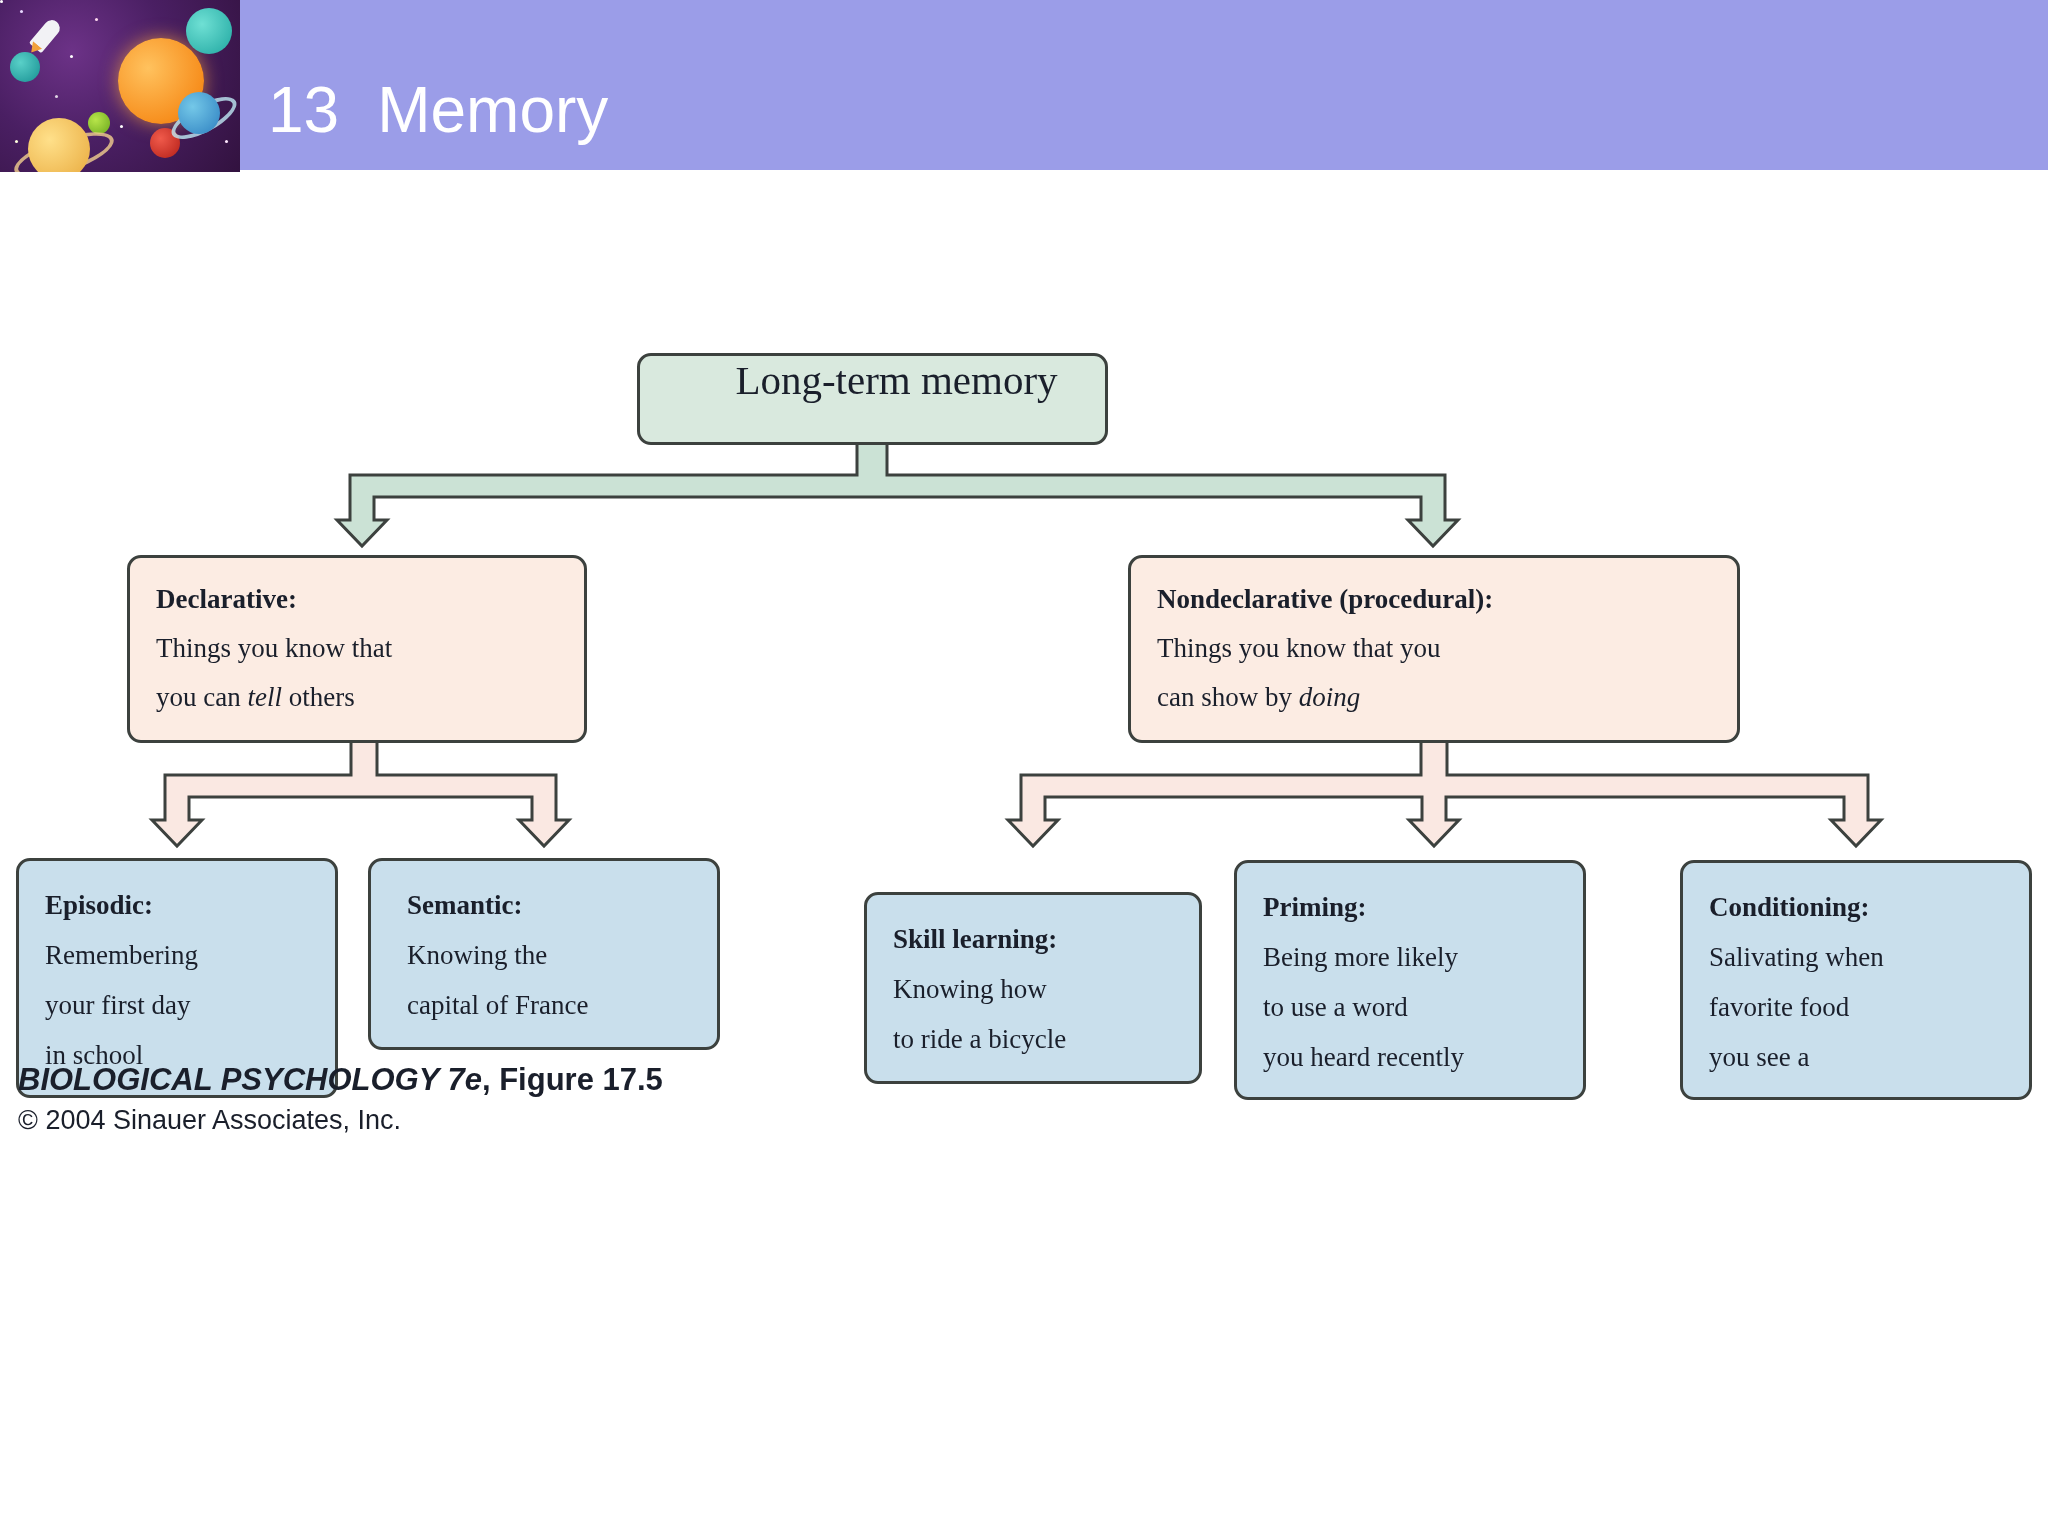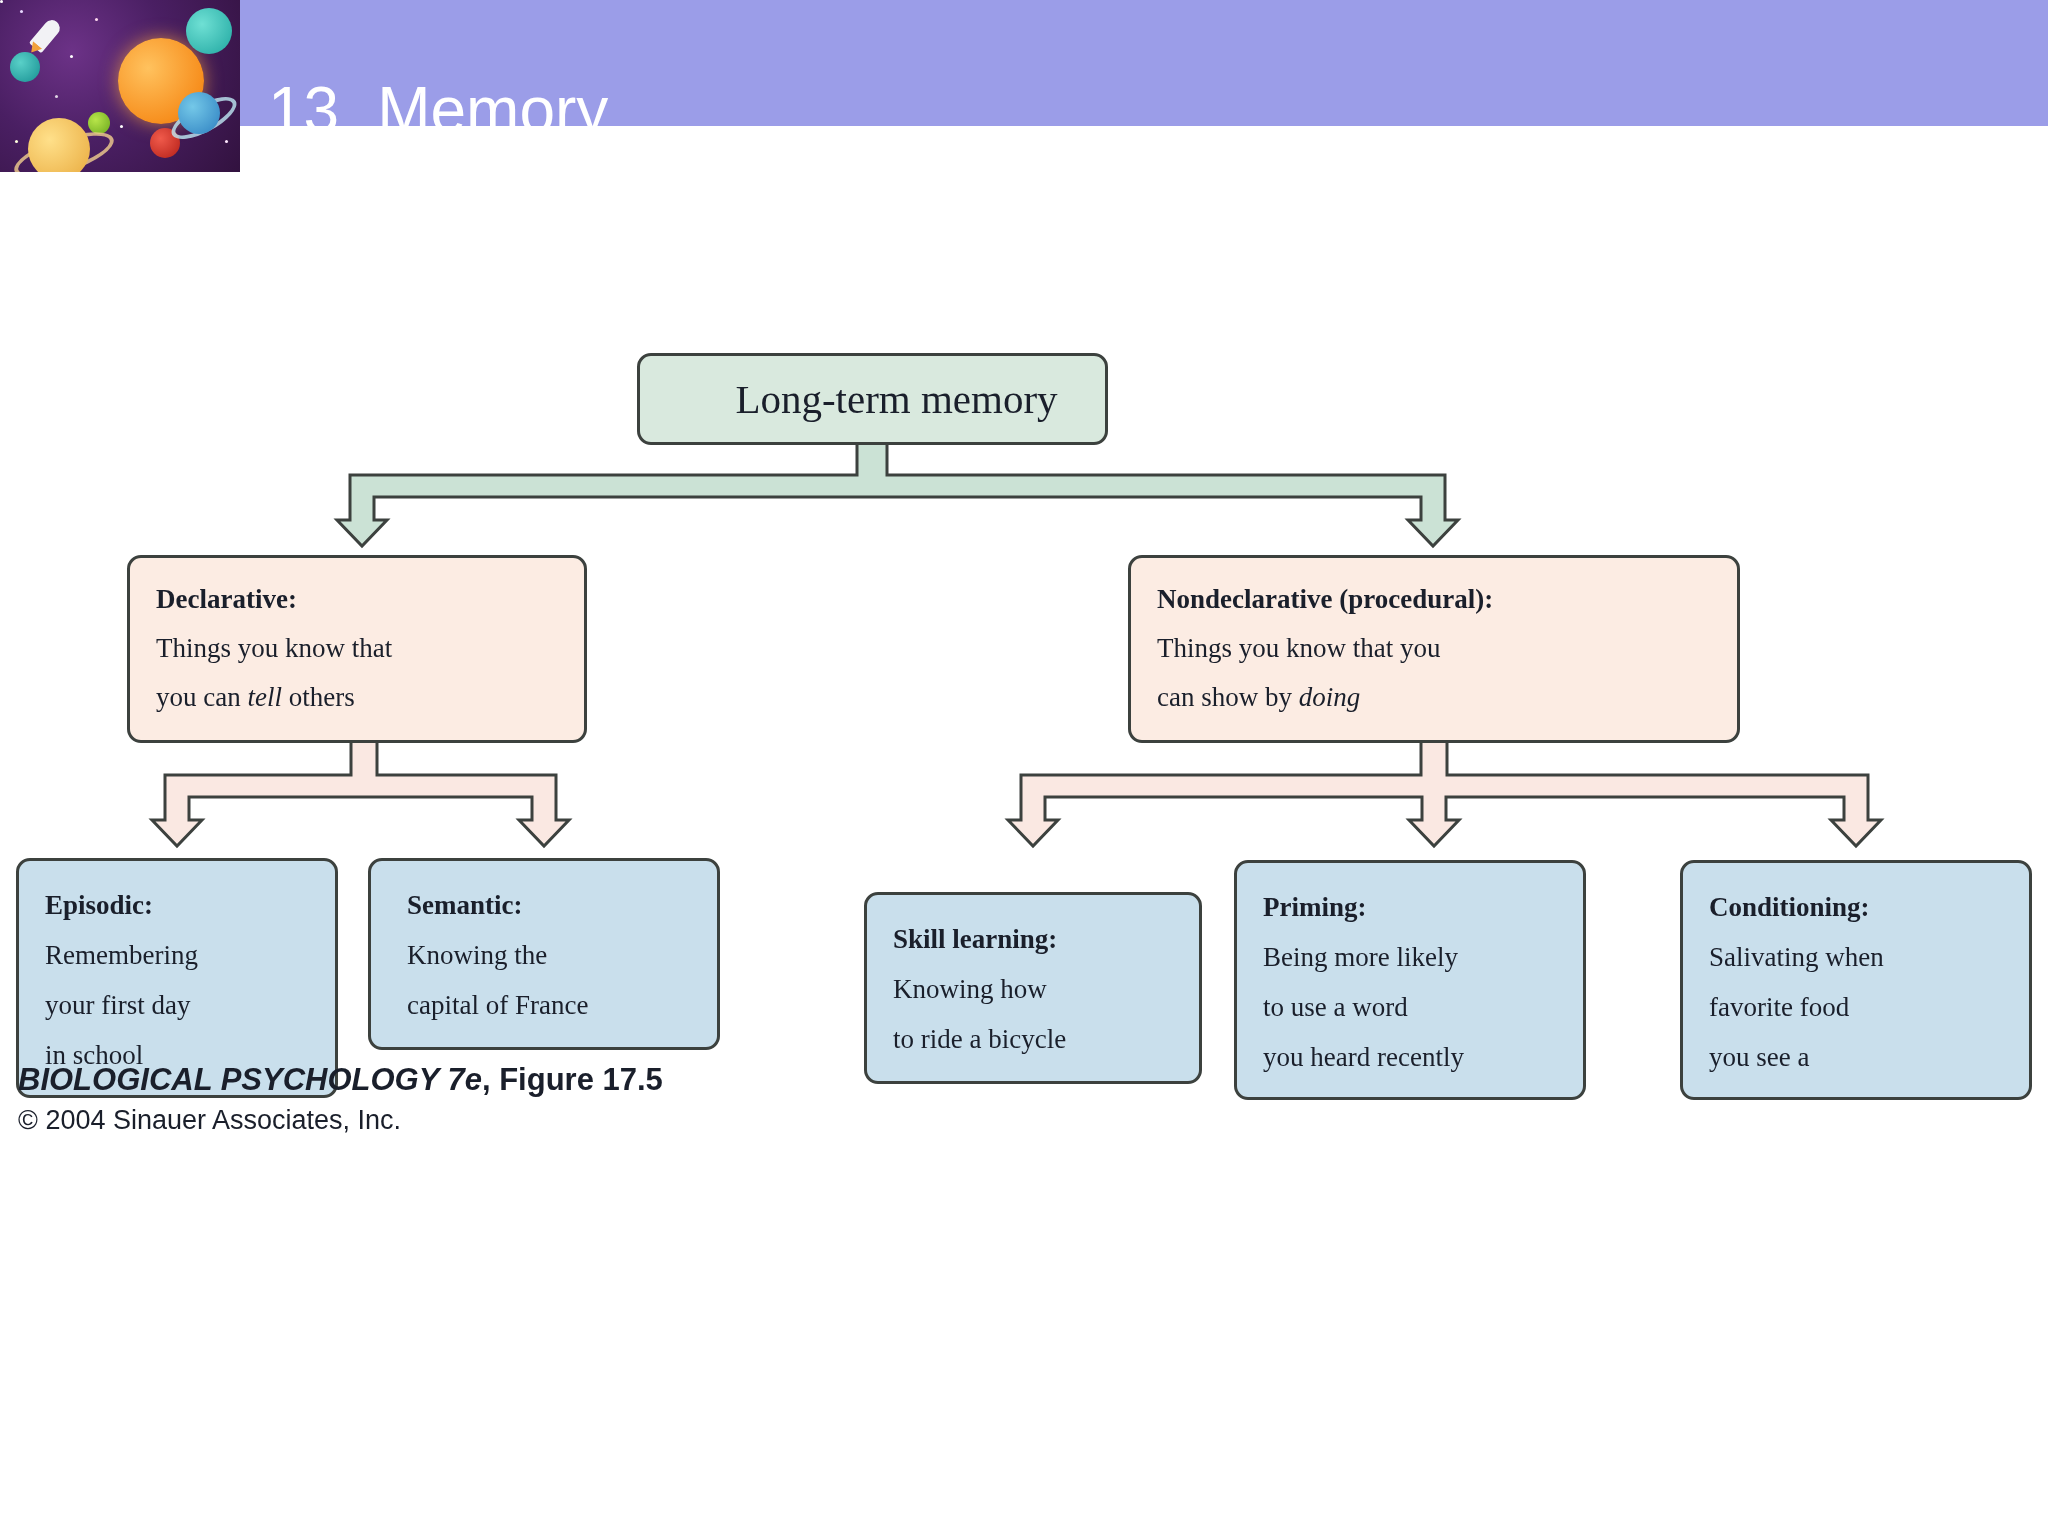--- a/index.html
+++ b/index.html
@@ -1,20 +1,20 @@
 <!DOCTYPE html>
 <html style="--c-header_bar: #9b9de8; --c-title_text: #ffffff; --c-box_green: #d9e9de; --c-box_pink: #fcece3; --c-box_blue: #c9dfec; --c-connector_green: #cbe2d5; --c-connector_pink: #fae8e2; --c-outline: #3c413e; --c-text: #1a1f2b;"><head>
 <meta charset="utf-8">
 <style>
   html,body{margin:0;padding:0;background:#ffffff;}
   .stage{position:relative;width:2048px;height:1536px;background:#ffffff;overflow:hidden;
          font-family:"Liberation Serif", serif;color:var(--c-text,#1a1f2b);}
 
   
-  .header{position:absolute;left:0;top:0;width:2048px;height:126px;background:var(--c-header_bar,#9b9de8);}
+  .header{position:absolute;left:0;top:0;width:2048px;height:170px;background:var(--c-header_bar,#9b9de8);}
   .header-title{position:absolute;left:268px;top:78px;color:var(--c-title_text,#fff);
                 font-family:"Liberation Sans", sans-serif;font-size:64px;line-height:1;font-weight:400;
                 display:flex;gap:38px;}
   
   .art{position:absolute;left:0;top:0;width:240px;height:172px;overflow:hidden;
        background:radial-gradient(circle at 30% 30%, #6c3287 0%, #4a1f63 45%, #32123f 100%);}
   .art .star{position:absolute;width:3px;height:3px;border-radius:50%;background:#fff;
        box-shadow:20px 10px 0 #e8d8ff,55px 95px 0 #ffffffcc,95px 18px 0 #ffd9f0,130px 60px 0 #fff,
                   175px 95px 0 #ffe9c9,220px 20px 0 #fff,15px 140px 0 #ffd,120px 125px 0 #fff,
                   225px 140px 0 #ffe9ff,70px 55px 0 #fff;}
@@ -36,21 +36,21 @@
   
   .wires{position:absolute;left:0;top:0;width:2048px;height:1536px;}
   .wires path{stroke:var(--c-outline,#3c413e);stroke-width:3;stroke-linejoin:miter;}
   .wire-green{fill:var(--c-connector_green,#cbe2d5);}
   .wire-pink{fill:var(--c-connector_pink,#fae8e2);}
 
   
   .node{position:absolute;border:3px solid var(--c-outline,#3c413e);border-radius:14px;
         font-size:27px;line-height:49px;box-sizing:border-box;}
   .node b{font-weight:700;}
-  .n-green{background:var(--c-box_green,#d9e9de);display:flex;align-items:center;justify-content:center;font-size:41px;padding-left:48px;}
+  .n-green{background:var(--c-box_green,#d9e9de);display:flex;align-items:flex-start;justify-content:center;font-size:41px;padding-left:48px;}
   .n-pink{background:var(--c-box_pink,#fcece3);padding:17px 26px;}
   .n-blue{background:var(--c-box_blue,#c9dfec);padding:19px 26px;line-height:50px;}
 
   .n-ltm{left:637px;top:353px;width:471px;height:92px;}
   .n-decl{left:127px;top:555px;width:460px;height:188px;}
   .n-nondecl{left:1128px;top:555px;width:612px;height:188px;}
   .n-episodic{left:16px;top:858px;width:322px;height:240px;}
   .n-semantic{left:368px;top:858px;width:352px;height:192px;padding-left:36px;}
   .n-skill{left:864px;top:860px;width:338px;height:192px;margin-top:32px;}
   .n-priming{left:1234px;top:860px;width:352px;height:240px;}

